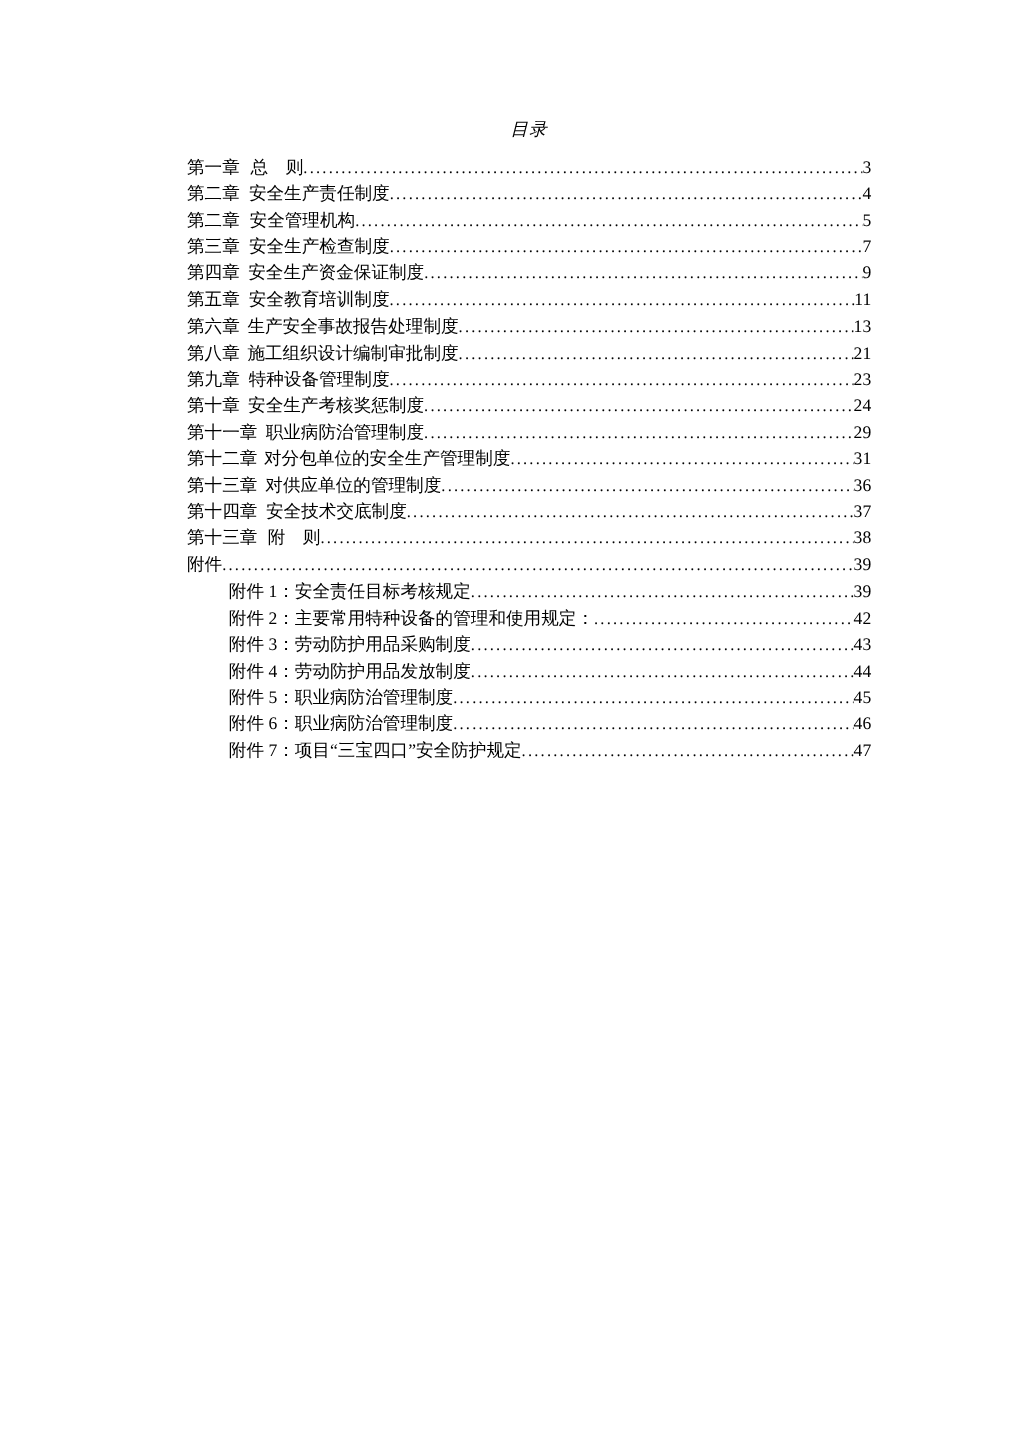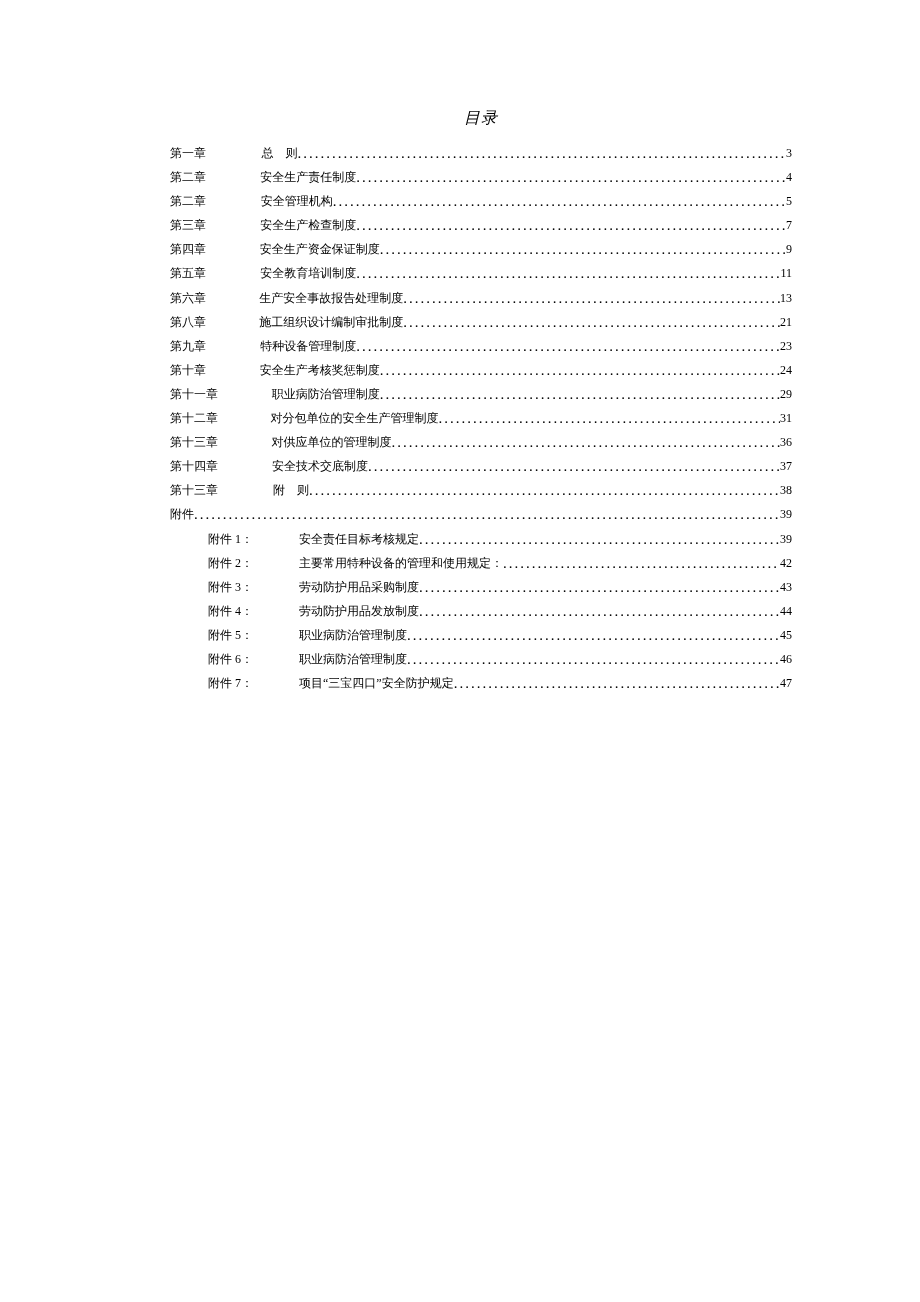--- a/index.html
+++ b/index.html
@@ -18,37 +18,36 @@
     .title {
       text-align: center;
       font-size: 16px;
       margin-bottom: 12px;
       letter-spacing: 1px;
       font-style: italic;
     }
     .toc-line {
       display: flex;
       align-items: flex-start;
-      font-size: 12px;
+      font-size: 16px;
       line-height: 24.1px;
       white-space: nowrap;
     }
     .toc-line.indent-1 {
       padding-left: 38px;
     }
     .chapter-label {
       flex-shrink: 0;
     }
     .chapter-gap {
       display: inline-block;
       width: 18px;
     }
     .chapter-title {
       flex-shrink: 0;
-      margin-left: 46px;
     }
     .dots {
       flex: 1 1 auto;
       overflow: hidden;
       letter-spacing: 2px;
       font-size: 15px;
     }
     .dots::before {
       content: "...................................................................................................................................................................";
     }

